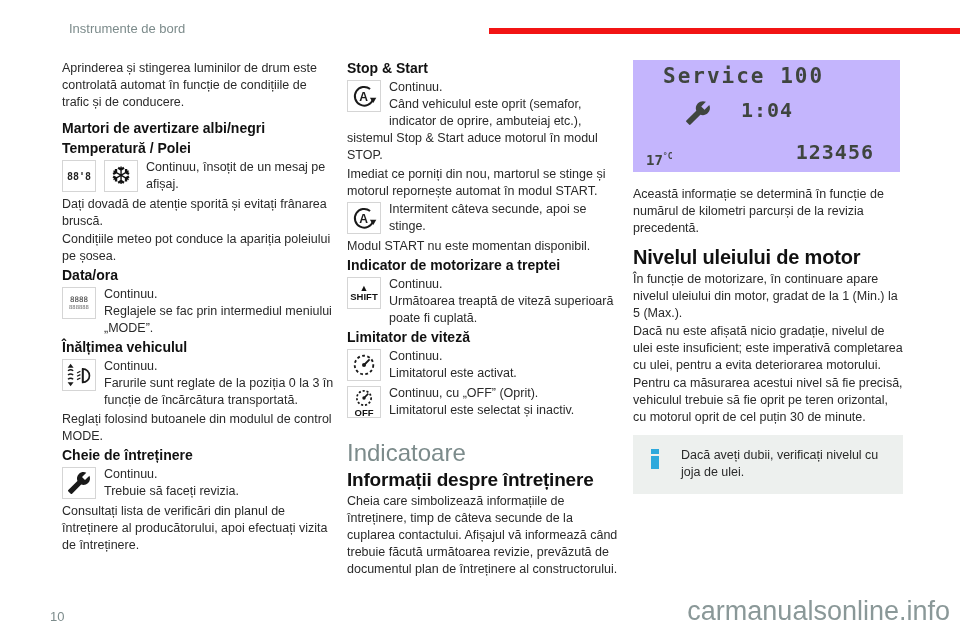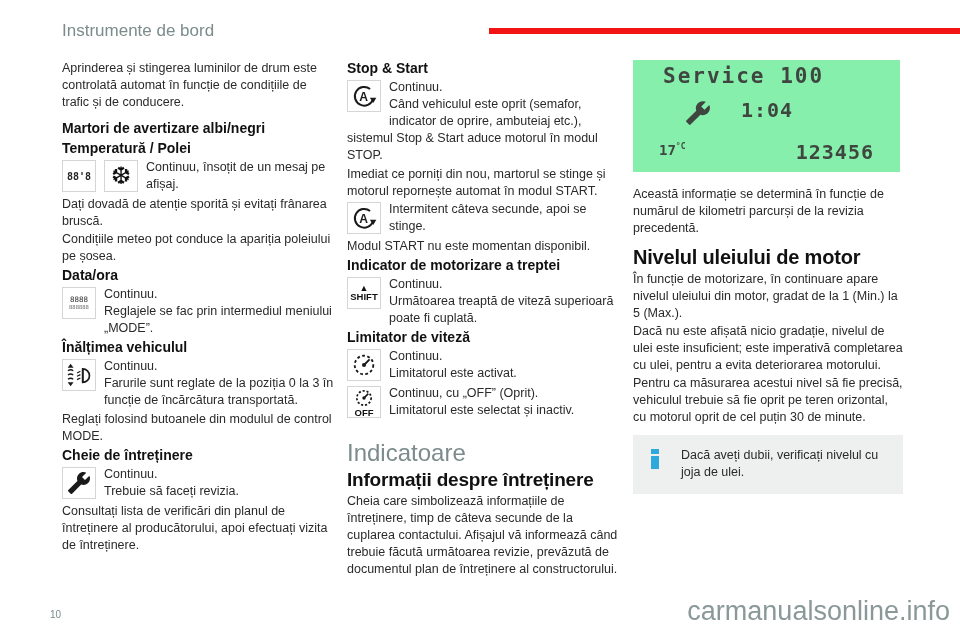--- a/index.html
+++ b/index.html
@@ -1,19 +1,19 @@
 <!DOCTYPE html>
 <html><head>
 <meta charset="utf-8">
 <style>
   html,body{margin:0;padding:0;background:#ffffff;}
   .page{position:relative;width:960px;height:640px;background:#fff;overflow:hidden;
         font-family:"Liberation Sans",sans-serif;color:#2a2a2a;}
   
-  .header-title{position:absolute;left:62px;top:21px;font-size:17px;color:#7c8b8b;}
+  .header-title{position:absolute;left:69px;top:21px;font-size:13px;color:#7c8b8b;}
   .red-bar{position:absolute;left:489px;top:28px;width:471px;height:6px;background:#f21414;}
   
   .col{position:absolute;top:60px;width:272px;font-size:12.5px;line-height:17px;}
   .col1{left:62px;}
   .col2{left:347px;}
   .col3{left:633px;width:270px;}
   .col > :first-child{margin-top:0;}
   p{margin:0;}
   .para{margin:0 0 1px 0;}
   .h-section{font-size:14px;font-weight:bold;margin:9px 0 3px;color:#111;}
@@ -28,37 +28,37 @@
            margin:1px 8px 2px 0;display:flex;align-items:center;justify-content:center;
            flex-direction:column;box-sizing:border-box;}
   .seg11{font-family:"DejaVu Sans Mono",monospace;font-size:10px;font-weight:bold;color:#222;}
   .snow{font-size:24px;line-height:24px;color:#111;}
   .seg-top{font-family:"DejaVu Sans Mono",monospace;font-size:7.5px;font-weight:normal;color:#333;line-height:9px;}
   .seg-bot{font-family:"DejaVu Sans Mono",monospace;font-size:5.5px;color:#555;line-height:7px;}
   .shift-tri{font-size:9px;line-height:8px;color:#111;}
   .shift-label{font-size:9.5px;font-weight:bold;line-height:10px;color:#111;}
   .off-label{font-size:9.5px;font-weight:bold;line-height:9px;color:#111;}
   
-  .lcd{position:relative;width:267px;height:112px;background:#86efac;margin:-8px 0 14px 0;
+  .lcd{position:relative;width:267px;height:112px;background:#c4b5fd;margin:-8px 0 14px 0;
        font-family:"DejaVu Sans Mono",monospace;font-weight:bold;color:#3f453f;}
   .lcd-service{position:absolute;left:30px;top:8px;font-size:21px;letter-spacing:2px;}
   .lcd-wrench{position:absolute;left:52px;top:40px;}
   .lcd-time{position:absolute;left:108px;top:42px;font-size:20px;letter-spacing:1px;}
-  .lcd-temp{position:absolute;left:13px;bottom:13px;font-size:14px;margin-left:13px;}
+  .lcd-temp{position:absolute;left:13px;bottom:3px;font-size:14px;}
   .lcd-temp sup{font-size:8px;}
   .lcd-km{position:absolute;right:26px;bottom:11px;font-size:20px;letter-spacing:1px;}
   
   .infobox{background:#edf0ee;margin-top:9px;padding:12px 13px 13px;box-sizing:border-box;width:270px;}
   .infobox::after{content:"";display:block;clear:both;}
   .info-icon{float:left;width:8px;margin:2px 22px 0 5px;}
   .info-dot{width:8px;height:5px;background:#2ea9dc;margin-bottom:2px;}
   .info-stem{width:8px;height:13px;background:#2ea9dc;}
   .info-line2{clear:both;padding-top:1px;}
   
-  .page-number{position:absolute;left:50px;top:609px;font-size:10px;color:#7d8c8c;}
+  .page-number{position:absolute;left:50px;top:609px;font-size:13px;color:#7d8c8c;}
   .watermark{position:absolute;right:10px;top:596px;font-size:27px;color:#8a9898;}
   svg{display:block;}
 </style>
 </head>
 <body>
 
 <div class="page">
 
   <span class="header-title">Instrumente de bord</span>
   <div class="red-bar"></div>

